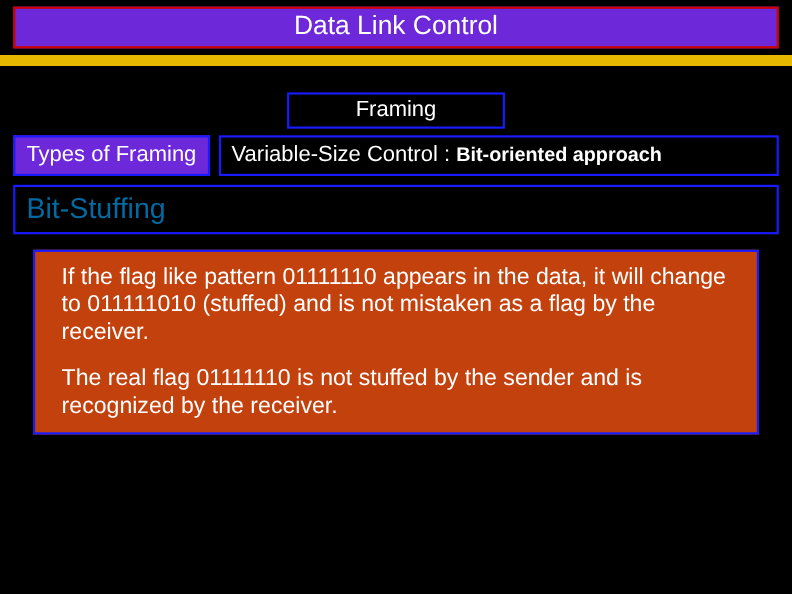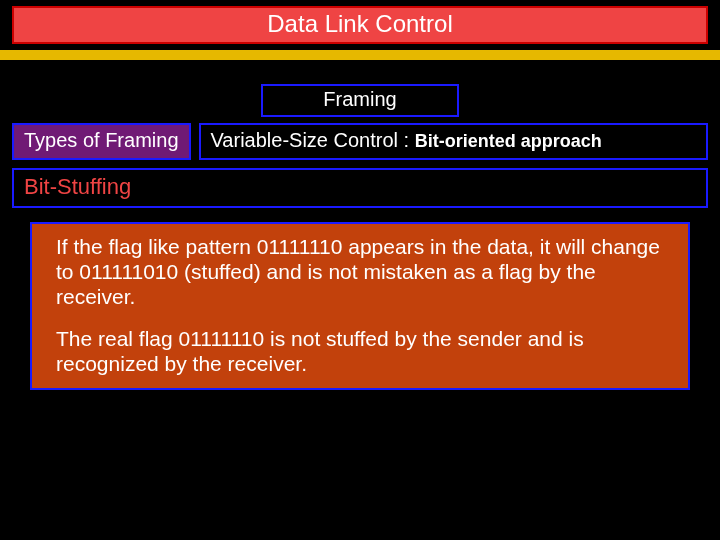--- a/index.html
+++ b/index.html
@@ -6,21 +6,21 @@
   body {
     width: 720px;
     height: 540px;
     background: #000;
     font-family: Arial, Helvetica, sans-serif;
     overflow: hidden;
   }
   .title-bar {
     margin: 6px 12px 0 12px;
     border: 2px solid #c00;
-    background: #ef4444;
+    background: #6d28d9;
     color: #fff;
     font-size: 24px;
     text-align: center;
     padding: 2px 0 4px 0;
   }
   .yellow-stripe {
     height: 10px;
     background: #e6b800;
     margin-top: 6px;
     display: flex;
@@ -40,21 +40,21 @@
     padding: 2px 60px 4px 60px;
     text-align: center;
     margin-top: 44px;
   }
   .row-boxes {
     display: flex;
     margin: 6px 12px 0 12px;
     gap: 8px;
   }
   .types-box {
-    background: #701a75;
+    background: #6d28d9;
     color: #fff;
     border: 2px solid #1a1aff;
     font-size: 20px;
     padding: 4px 10px 6px 10px;
     white-space: nowrap;
   }
   .variable-box {
     flex: 1;
     background: #000;
     color: #fff;
@@ -62,23 +62,23 @@
     font-size: 20px;
     padding: 4px 10px 6px 10px;
   }
   .variable-box .bold-part {
     font-weight: bold;
     font-size: 18px;
   }
   .bitstuff-box {
     margin: 8px 12px 0 12px;
     background: #000;
-    color: #ef4444;
+    color: #0369a1;
     border: 2px solid #1a1aff;
-    font-size: 22px;
+    font-size: 26px;
     padding: 4px 10px 6px 10px;
   }
   .body-box {
     margin: 14px 30px 0 30px;
     background: #c2410c;
     color: #fff;
     border: 2px solid #1a1aff;
     font-size: 21px;
     line-height: 1.2;
     padding: 10px 24px 12px 24px;

